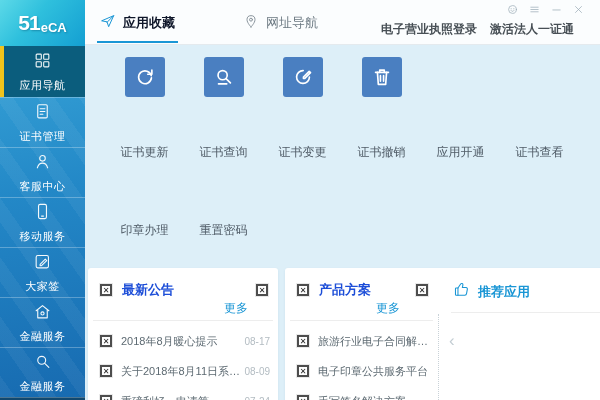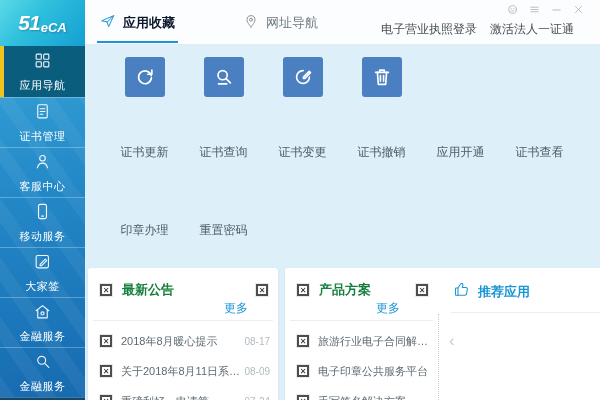--- a/index.html
+++ b/index.html
@@ -7,21 +7,21 @@
   body { font-family:"Liberation Sans","DejaVu Sans",sans-serif; background:#ddeff8; }
   .window { position:relative; width:600px; height:400px; overflow:hidden; background:#ddeff8; }
 
   
   .sidebar { position:absolute; left:0; top:0; width:85px; height:400px;
     background:
       repeating-linear-gradient(55deg, rgba(255,255,255,0.05) 0 14px, rgba(255,255,255,0) 14px 34px),
       linear-gradient(170deg,#3cabdc 0%,#2388c7 48%,#176ab0 100%);
   }
   .logo { height:46px; background:linear-gradient(130deg,#5cd9e8 0%,#2fc0dd 40%,#149fd2 100%);
-    display:flex; align-items:center; justify-content:center; color:#fff; font-style:italic; font-weight:bold; }
+    display:flex; align-items:center; justify-content:center; color:#fff; font-weight:bold; }
   .logo .lg1 { font-size:21px; letter-spacing:-1px; text-shadow:1px 1px 2px rgba(0,60,90,.35); }
   .logo .lg2 { font-size:13px; margin-left:1px; margin-top:9px; text-shadow:1px 1px 2px rgba(0,60,90,.35); }
   .side-item { height:50px; display:flex; flex-direction:column; align-items:center; justify-content:center;
     color:#fff; border-top:1px solid rgba(255,255,255,0.28); cursor:pointer; }
   .side-item .slabel { font-size:11px; margin-top:4px; letter-spacing:.5px; }
   .side-item svg { width:19px; height:19px; stroke:#fff; fill:none; stroke-width:1.4; stroke-linecap:round; stroke-linejoin:round; opacity:.95; }
   .side-item.active { height:51px; background:#0b5d7d; box-shadow:inset 4px 0 0 #f0c31c; border-top:none;align-items:center; }
   .side-bottom { height:4px; background:#11486f; border-top:1px solid rgba(255,255,255,0.25); }
 
   
@@ -34,38 +34,38 @@
   .tab.active { color:#0f172a; }
   .tab.active svg { stroke:#1a96d5; }
   .tab.active::after { content:""; position:absolute; left:0; right:0; bottom:2px; height:2px; background:#1a96d5; }
   .tab.inactive { color:#6d7a83; margin-left:62px; }
   .tab.inactive .tlabel { font-weight:normal; }
   .tab.inactive svg { stroke:#8a959d; }
   .win-icons { position:absolute; top:4px; right:16px; display:flex; gap:11px; }
   .win-icons span { cursor:pointer; color:#9bacb6; display:flex; }
   .win-icons svg { width:11px; height:11px; stroke:#9bacb6; fill:none; stroke-width:1.6; stroke-linecap:round; }
   .top-links { position:absolute; top:21px; right:26px; display:flex; gap:13px; }
-  .top-links span { font-size:12px; color:#474f55; font-weight:normal; cursor:pointer; }
+  .top-links span { font-size:12px; color:#474f55; font-weight:bold; cursor:pointer; }
 
   
   .content { position:absolute; top:45px; left:0; right:0; bottom:0; background:#ddeff8; overflow:hidden; }
   .app-row { display:flex; margin-left:20px; padding-top:12px; }
   .app-row2 { display:flex; margin-left:20px; margin-top:52px;align-items:center; }
   .app-cell { width:79px; display:flex; flex-direction:column; align-items:center; cursor:pointer;gap:38px; }
   .tile { width:40px; height:40px; border-radius:3px; background:#4a7fc1; display:flex; align-items:center; justify-content:center; }
   .tile svg { width:22px; height:22px; stroke:#fff; fill:none; stroke-width:1.8; stroke-linecap:round; stroke-linejoin:round; }
   .tile-empty { width:40px; height:40px; }
   .app-label { margin-top:9px; font-size:12px; color:#4f5b66; }
 
   
   .card { position:absolute; top:223px; background:#fff; border-radius:3px; box-shadow:0 1px 3px rgba(40,90,130,.08); }
   .card-news { left:3px; width:190px; height:190px; }
   .card-wide { left:200px; width:395px; height:190px; display:flex; }
   .card-head { display:flex; align-items:center; padding:13px 10px 0 12px; }
-  .card-title { font-size:13px; font-weight:bold; color:#15803d; margin-left:10px; flex:1; }
+  .card-title { font-size:13px; font-weight:bold; color:#1d4ed8; margin-left:10px; flex:1; }
   .more { text-align:right; font-size:12px; color:#1a96d5; cursor:pointer; margin-top:1px; }
   .card-news .more { padding-right:30px; }
   .hdiv { height:1px; background:#ededed; margin:3px 5px 0 5px; }
   .nlist { padding:5px 8px 0 12px; }
   .nrow { display:flex; align-items:center; height:30px; cursor:pointer; }
   .ntext { flex:1; margin-left:9px; font-size:11px; color:#5d6a72; white-space:nowrap; overflow:hidden; text-overflow:ellipsis; }
   .ndate { font-size:10px; color:#b3bcc2; margin-left:4px; }
 
   .products { width:153px; }
   .products .more { padding-right:38px; }

